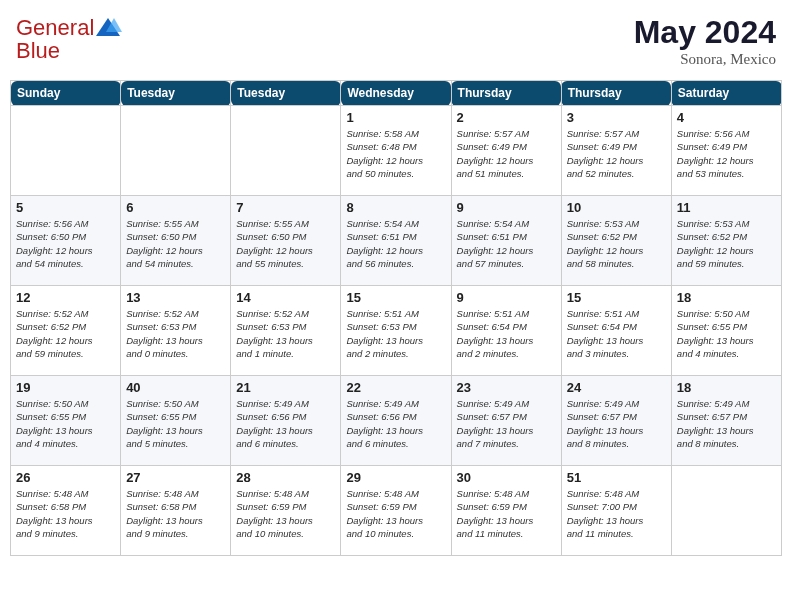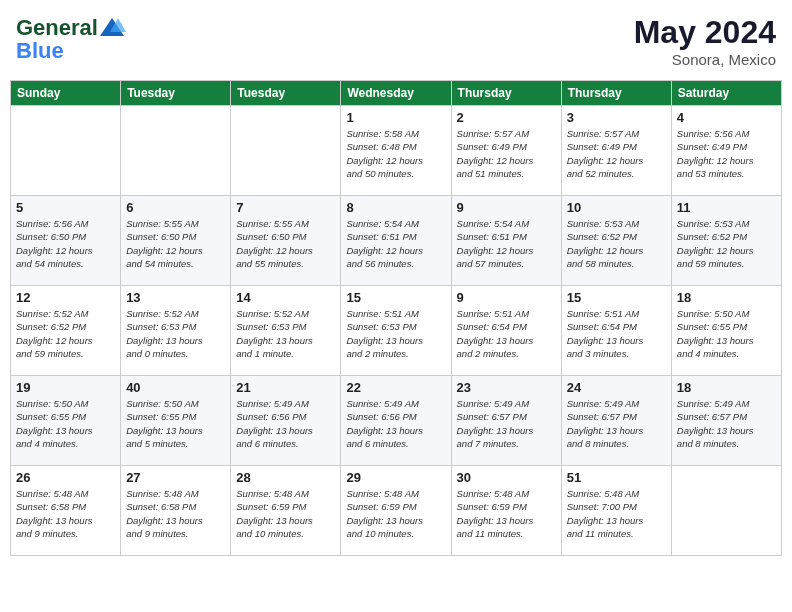--- a/index.html
+++ b/index.html
@@ -25,20 +25,21 @@
       text-align: right;
     }
     .month-title {
       font-size: 32px;
       font-weight: bold;
       color: #1a1a2e;
     }
     .location {
       font-size: 15px;
       color: #555;
+      font-family: Liberation Serif, serif;
     }
     table {
       width: 100%;
       border-collapse: collapse;
       font-size: 10.5px;
     }
     th {
       background-color: #1565c0;
       color: #fff;
       text-align: left;
@@ -66,36 +67,36 @@
       font-size: 9.5px;
       color: #333;
       line-height: 1.4;
       font-style: italic;
     }
     .empty-cell {
       background: #f9f9f9;
     }
     tr:nth-child(odd) td { background: #fff; }
     tr:nth-child(even) td { background: #f5f7fa; }
-    thead tr th { background: #15803d; }
+    thead tr th { background: #0c4a6e; border-radius: 6px; }
   </style>
 </head>
 <body>
 
 <div class="header">
   <div class="logo">
     <div>
       <div style="display:flex;align-items:center;">
-        <span style="font-size:22px;font-weight:bold;color:#14532d;">General</span>
+        <span style="font-size:22px;font-weight:normal;color:#b91c1c;">General</span>
         <svg width="28" height="28" viewBox="0 0 28 28">
           <polygon points="14,4 26,22 2,22" fill="#1565c0"></polygon>
           <polygon points="20,4 28,18 12,18" fill="#42a5f5" opacity="0.7"></polygon>
         </svg>
       </div>
-      <div style="font-size:22px;font-weight:bold;color:#3b82f6;margin-top:-4px;">Blue</div>
+      <div style="font-size:22px;font-weight:normal;color:#b91c1c;margin-top:-4px;">Blue</div>
     </div>
   </div>
   <div class="title-block">
     <div class="month-title">May 2024</div>
     <div class="location">Sonora, Mexico</div>
   </div>
 </div>
 
 <table>
   <thead>

